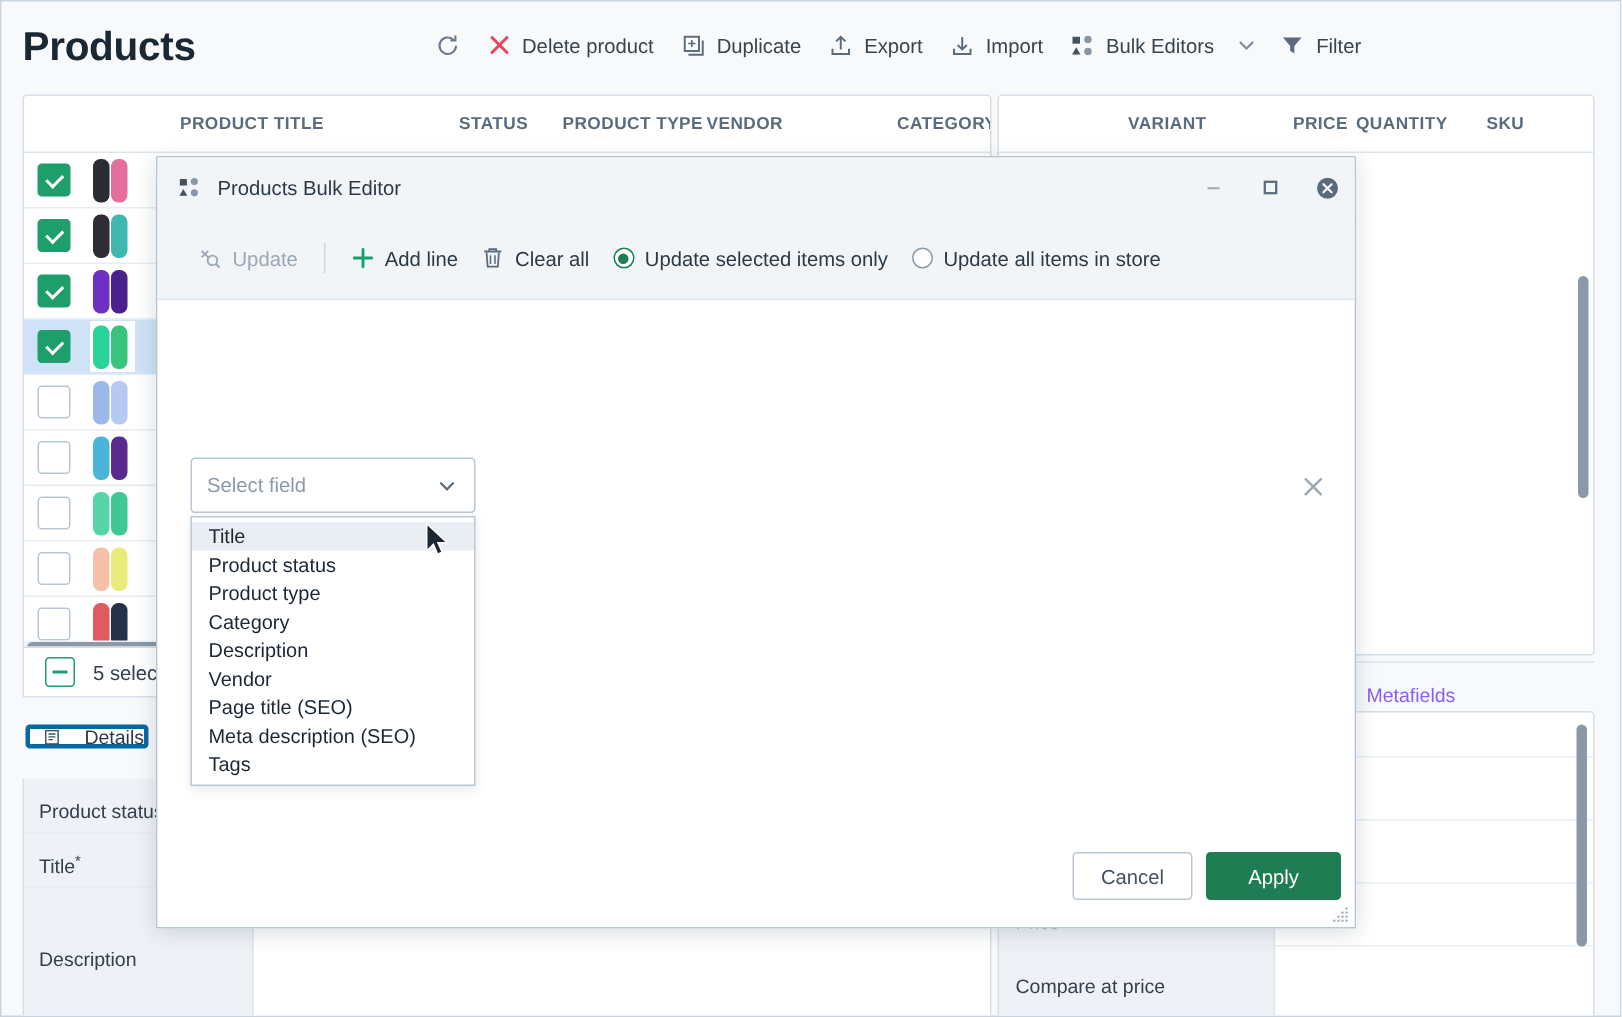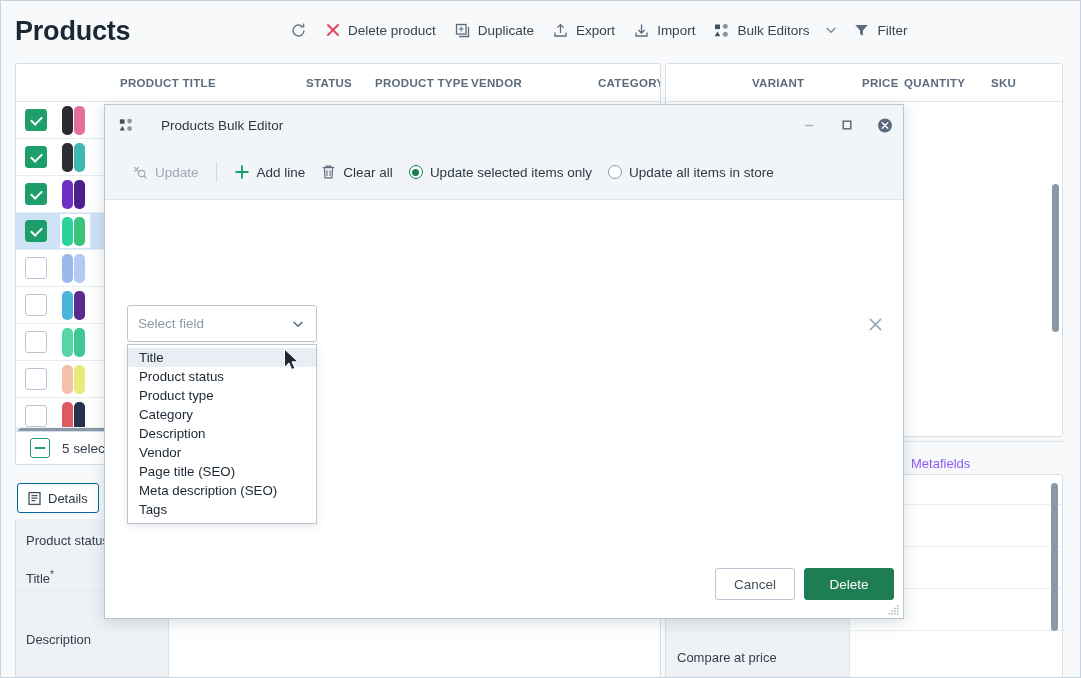--- a/index.html
+++ b/index.html
@@ -128,24 +128,24 @@
     flex: none;
   }
   .minus-box::after {
     content: ""; width: 10px; height: 2px; background: #1e9e6a;
   }
   .sel-text { margin-left: 12px; font-size: 13.5px; color: #33404c; white-space: nowrap; }
 
   
   .details-tab {
     position: absolute; left: 16px; top: 482px;
-    width: 82px; height: 30px;
-    border: 1px solid #0369a1; border-radius: 3px;
+    width: 82px; height: 16px;
+    border: 3px solid #0369a1; border-radius: 3px;
     background: #fff;
-    display: flex; align-items: center; gap: 6px; padding-left: 9px;
+    display: flex; align-items: center; gap: 16px; padding-left: 9px;
     font-size: 13px; color: #2c3a46;
   }
   .field-panel {
     position: absolute; left: 14px; top: 518px;
     width: 646px; height: 160px;
     background: #fff; border-left: 1px solid #d6dfe8; border-right: 1px solid #d6dfe8;
   }
   .fp-label-col {
     position: absolute; left: 0; top: 0; width: 153px; height: 160px;
     background: #eef2f7; border-right: 1px solid #dde5ec;
@@ -188,21 +188,21 @@
     background: #ffffff;
     border: 1px solid #b9c6d3;
     box-shadow: 0 3px 14px rgba(30,45,60,0.17);
     overflow: hidden;
   }
   .modal-title-bar {
     position: relative; height: 40px; background: #f2f5f8;
     display: flex; align-items: center;
   }
   .mt-icon { margin-left: 13px; display: flex; }
-  .mt-text { margin-left: 27px; font-size: 13.5px; color: #2c3a46; }
+  .mt-text { margin-left: 11px; font-size: 13.5px; color: #2c3a46; }
   .win-btns {
     position: absolute; right: 10px; top: 0; height: 40px;
     display: flex; align-items: center; gap: 22px;
   }
   .win-btn { width: 16px; height: 16px; display: flex; align-items: center; justify-content: center; }
   .modal-toolbar {
     position: relative; height: 55px;
     background: #f2f5f8; border-bottom: 1px solid #dde5ec;
     display: flex; align-items: center; padding-left: 19px; gap: 0;
   }
@@ -569,21 +569,21 @@
           <div class="dd-item">Meta description (SEO)</div>
           <div class="dd-item">Tags</div>
         </div>
 
       <svg class="cursor-arrow" width="17" height="24" viewBox="0 0 17 24">
         <path d="M1.5 1.2v18.2l4.4-4.5 2.9 6.6 3-1.3-2.8-6.4h6.1z" fill="#1b2733" stroke="#fff" stroke-width="1"></path>
       </svg>
 
       <div class="modal-footer">
         <div class="btn btn-cancel">Cancel</div>
-        <div class="btn btn-apply">Delete</div>
+        <div class="btn btn-apply">Apply</div>
         <svg class="resize-grip" width="12" height="12" viewBox="0 0 12 12">
           <g fill="#9aa8b5">
             <rect x="9" y="1" width="1.4" height="1.4"></rect>
             <rect x="6.3" y="3.7" width="1.4" height="1.4"></rect>
               <rect x="9" y="3.7" width="1.4" height="1.4"></rect>
             <rect x="3.6" y="6.4" width="1.4" height="1.4"></rect>
               <rect x="6.3" y="6.4" width="1.4" height="1.4"></rect>
               <rect x="9" y="6.4" width="1.4" height="1.4"></rect>
             <rect x="0.9" y="9.1" width="1.4" height="1.4"></rect>
               <rect x="3.6" y="9.1" width="1.4" height="1.4"></rect>

